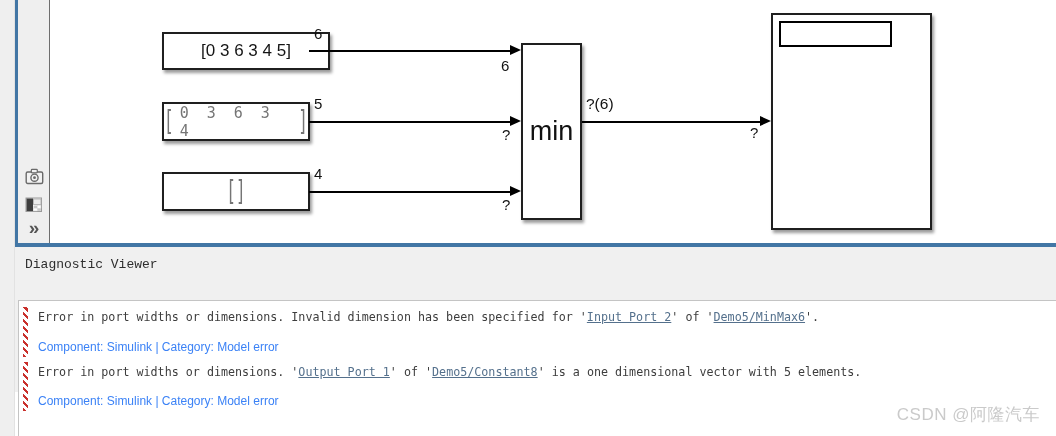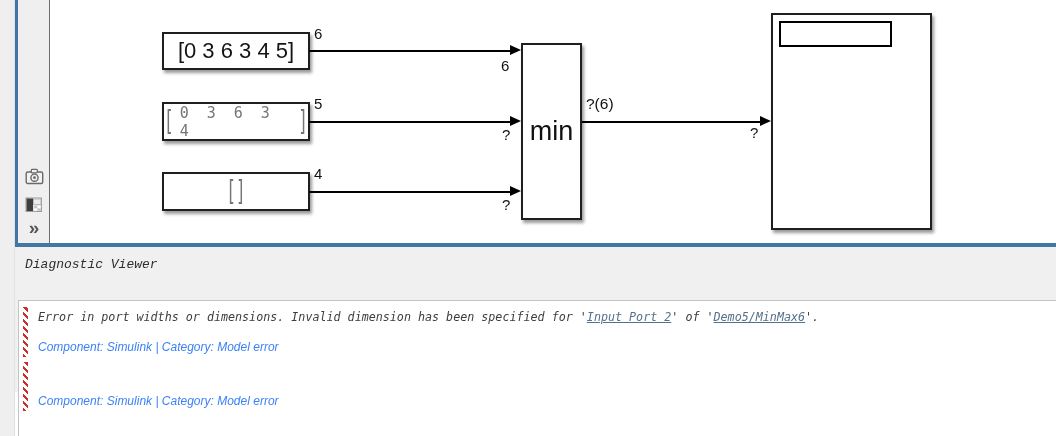--- a/index.html
+++ b/index.html
@@ -17,21 +17,21 @@
   .sb-layout    { top:194px; }
   .sb-expand    { top:218px; font-size:19px; color:#555; font-weight:bold; }
 
   
   .canvas { position:absolute; left:51px; top:0; width:1005px; height:243px; background:#ffffff; }
 
   .blue-hline { position:absolute; left:15px; top:243px; width:1041px; height:4px; background:#4276a5; }
 
   
   .blk { position:absolute; background:#fff; border:2px solid #1f1f1f; box-shadow:2px 3px 3px #9b9b9b; display:flex; align-items:center; justify-content:center; }
-  .blk-const1 { left:162px; top:32px;  width:148px; height:38px; font-size:22px; color:#141414; }
+  .blk-const1 { left:162px; top:32px;  width:168px; height:38px; font-size:17px; color:#141414; }
   .blk-const2 { left:162px; top:102px; width:148px; height:39px; }
   .blk-const3 { left:162px; top:172px; width:148px; height:39px; }
   .blk-min    { left:521px; top:20px;  width:61px;  height:177px; font-size:27px; color:#111;margin-top:23px; }
   .blk-disp   { left:771px; top:13px;  width:161px; height:217px; border-width:2px; justify-content:flex-start; align-items:flex-start; }
   .disp-inner { margin:6px 0 0 6px; width:113px; height:26px; border:2px solid #000; background:#fff; }
 
   .gray-vec { color:#757575; font-family:"DejaVu Sans Mono", monospace; font-size:15px; display:flex; align-items:center; }
   .gray-vec .digits { word-spacing:7px; padding:16px 6px; letter-spacing:1px; }
   .gray-vec .bracket { display:inline-block; transform:scaleY(1.8); font-size:16px; }
 
@@ -51,21 +51,21 @@
   .lbl-w1 { left:314px; top:25px; }
   .lbl-w2 { left:314px; top:95px; }
   .lbl-w3 { left:314px; top:165px; }
   .lbl-p1 { left:501px; top:57px; }
   .lbl-p2 { left:502px; top:126px; }
   .lbl-p3 { left:502px; top:196px; }
   .lbl-out { left:586px; top:95px; font-size:15.5px; }
   .lbl-dispin { left:750px; top:124px; }
 
   
-  .diag-panel { position:absolute; left:15px; top:247px; width:1041px; height:145px; background:#f0f0f0;font-style:italic; }
+  .diag-panel { position:absolute; left:15px; top:247px; width:1041px; height:145px; background:#f0f0f0; }
   .diag-title { position:absolute; left:10px; top:10px; font-family:"Liberation Mono", monospace; font-size:13px; color:#2e2e2e; }
   .diag-content { position:absolute; left:3px; top:53px; width:1038px; height:136px; background:#ffffff; border-top:1px solid #c4c4c4; border-left:1px solid #c4c4c4; }
 
   .msg-stripe { position:absolute; left:4px; width:5px;
     background:repeating-linear-gradient(45deg,#c9302c 0px,#c9302c 2.5px,#ffffff 2.5px,#ffffff 5px); }
   .stripe1 { top:6px;  height:50px; }
   .stripe2 { top:61px; height:49px; }
 
   .err-line { position:absolute; left:19px; white-space:nowrap; font-family:"DejaVu Sans Mono", monospace; font-size:11.7px; color:#3d3d3d; }
   .err1 { top:9px; }
@@ -166,18 +166,20 @@
 
   <div class="diag-panel">
     <div class="diag-title">Diagnostic Viewer</div>
     <div class="diag-content">
 
       <div class="msg-stripe stripe1"></div>
       <div class="err-line err1"><span>Error in port widths or dimensions. Invalid dimension has been specified for '</span><a>Input Port 2</a><span>' of '</span><a>Demo5/MinMax6</a><span>'.</span></div>
       <div class="comp-line comp1">Component: Simulink | Category: Model error</div>
 
       <div class="msg-stripe stripe2"></div>
+      <div class="err-line err2"><span>Error in port widths or dimensions. '</span><a>Output Port 1</a><span>' of '</span><a>Demo5/Constant8</a><span>' is a one dimensional vector with 5 elements.</span></div>
       <div class="comp-line comp2">Component: Simulink | Category: Model error</div>
 
     </div>
   </div>
 
+  <div class="watermark">CSDN @阿隆汽车</div>
 </div>
 
 </body></html>

